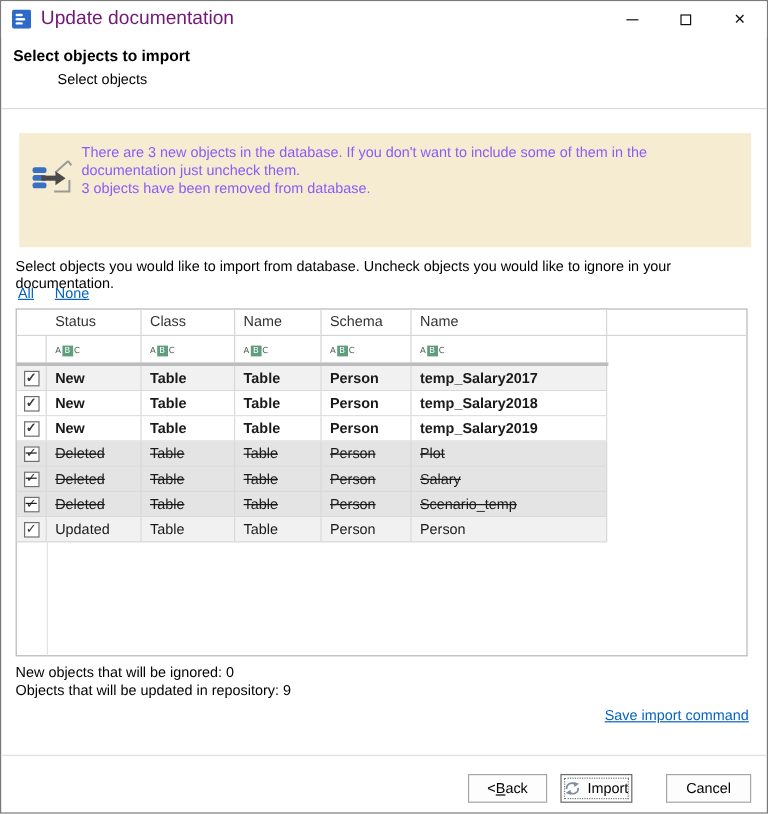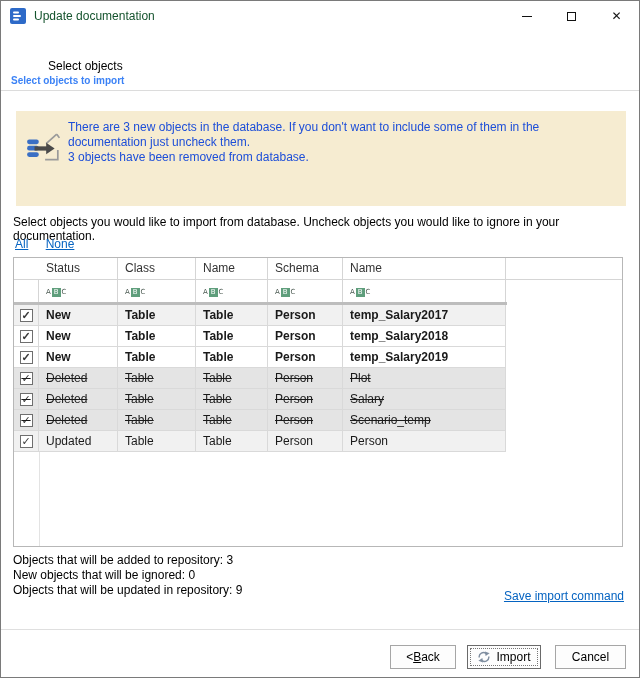--- a/index.html
+++ b/index.html
@@ -2,36 +2,36 @@
 <html><head>
 <meta charset="utf-8">
 <style>
   * { margin:0; padding:0; box-sizing:border-box; }
   html,body { width:640px; height:678px; font-family:"Liberation Sans", sans-serif; background:#fff; }
   .dialog { position:absolute; inset:0; width:640px; height:678px; background:#fff; border:1px solid #7a7a7a; overflow:hidden; }
 
   
   .titlebar { position:absolute; top:0; left:0; width:100%; height:30px; background:#fff; display:flex; align-items:center; }
   .app-icon { width:16px; height:16px; margin-left:9px; display:inline-block; }
-  .win-title { font-size:12px; color:#14532d; margin-left:8px; }
+  .win-title { font-size:16px; color:#701a75; margin-left:8px; }
   .win-controls { position:absolute; right:0; top:0; height:30px; display:flex; }
   .win-btn { width:45px; height:30px; display:flex; align-items:center; justify-content:center; cursor:default; }
   .glyph-min { display:inline-block; width:10px; height:1px; background:#111; }
   .glyph-max { display:inline-block; width:9px; height:9px; border:1px solid #111; }
   .glyph-close { font-size:12px; color:#111; line-height:1; }
 
   
-  .wz-title { position:absolute; left:10px; top:38px; font-size:10px; font-weight:bold; color:#3b82f6;margin-top:36px; }
+  .wz-title { position:absolute; left:10px; top:38px; font-size:13px; font-weight:bold; color:#000000; }
   .wz-sub { position:absolute; left:47px; top:58px; font-size:12px; color:#000; }
   .sep-header { position:absolute; left:0; top:89px; width:100%; height:1px; background:#dcdcdc; }
 
   
   .infobox { position:absolute; left:15px; top:110px; width:610px; height:95px; background:#f6ecd1; }
   .info-icon { position:absolute; left:9px; top:20px; width:36px; height:36px; }
-  .info-text { position:absolute; left:52px; top:9px; width:552px; font-size:12px; line-height:15px; color:#1d4ed8; }
+  .info-text { position:absolute; left:52px; top:9px; width:552px; font-size:12px; line-height:15px; color:#8b5cf6; }
 
   .instruction { position:absolute; left:12px; top:214px; font-size:12px; color:#000; }
 
   .links-row { position:absolute; left:14px; top:236px; font-size:12px; }
   .link { color:#0563c1; text-decoration:underline; cursor:pointer; }
   .link-all { margin-right:14px; }
 
   
   .grid { position:absolute; left:12px; top:256px; width:610px; height:290px; border:1px solid #b7b7b7; background:#fff; }
   .grid-header, .grid-filter { display:flex; width:608px; }
@@ -69,21 +69,21 @@
 
   
   .summary { position:absolute; left:12px; top:552px; font-size:12px; line-height:15px; color:#000; }
   .save-link { position:absolute; right:15px; top:588px; font-size:12px; }
 
   .sep-footer { position:absolute; left:0; top:628px; width:100%; height:1px; background:#dfdfdf; }
 
   
   .btn { position:absolute; top:644px; height:24px; background:#fdfdfd; border:1px solid #a6a6a6; font-family:"Liberation Sans", sans-serif; font-size:12px; color:#000; display:flex; align-items:center; justify-content:center; cursor:default; }
   .btn-back { left:389px; width:66px; }
-  .btn-import { left:466px; width:74px; border-color:#6a6a6a; outline:1px dotted #777; outline-offset:-4px; }
+  .btn-import { left:466px; width:60px; border-color:#6a6a6a; outline:1px dotted #777; outline-offset:-4px; }
   .btn-cancel { left:554px; width:71px; }
   .accel { text-decoration:underline; }
   .sync-icon { width:14px; height:12px; margin-right:5px; flex:none; }
 </style>
 </head>
 <body>
 
 <div class="dialog">
 
   <div class="titlebar">
@@ -261,21 +261,20 @@
           <div class="cell w-class">Table</div>
           <div class="cell w-type">Table</div>
           <div class="cell w-schema">Person</div>
           <div class="cell w-name">Person</div>
         </div>
       </div>
     <div class="empty-col-line"></div>
   </div>
 
   <div class="summary">
-    <div>Objects that will be added to repository: 3</div>
     <div>New objects that will be ignored: 0</div>
     <div>Objects that will be updated in repository: 9</div>
   </div>
   <span class="save-link link">Save import command</span>
 
   <div class="sep-footer"></div>
 
   <button class="btn btn-back">
       <span>&lt; </span>
       <span class="accel">B</span>

